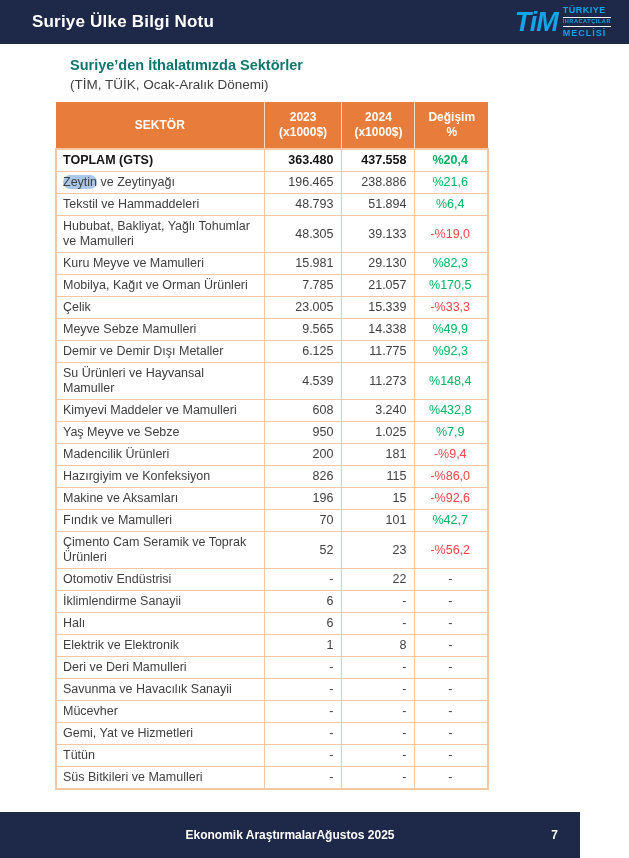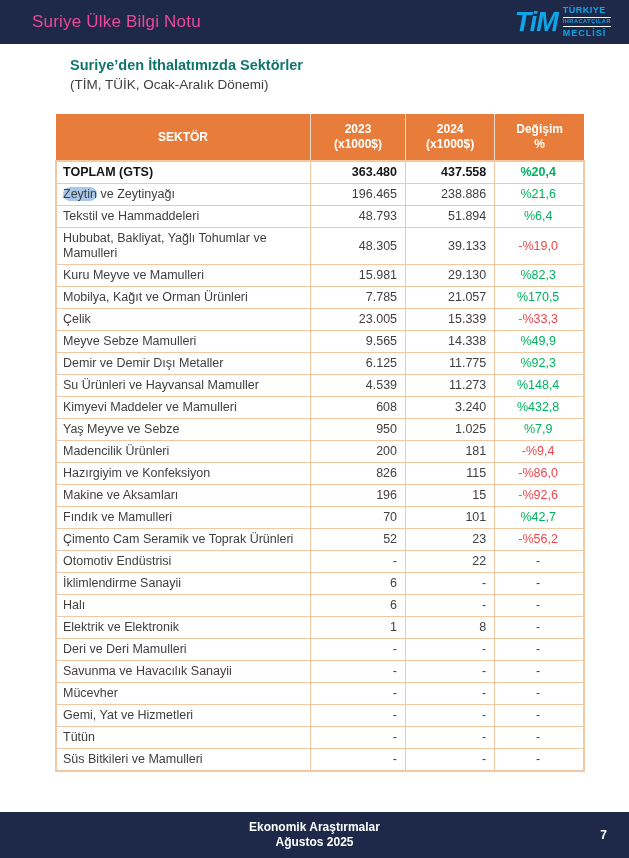--- a/index.html
+++ b/index.html
@@ -3,55 +3,55 @@
 <meta charset="utf-8">
 <style>
   html,body{margin:0;padding:0;background:#fff;}
   .page{position:relative;width:629px;height:858px;background:#ffffff;
         font-family:"Liberation Sans",sans-serif;overflow:hidden;}
 
   
   .top-band{position:absolute;top:0;left:0;width:629px;height:44px;background:#1E2949;
             display:flex;align-items:center;justify-content:space-between;box-sizing:border-box;
             padding:0 18px 0 32px;}
-  .band-title{color:#ec4899;font-weight:normal;font-size:17px;letter-spacing:.2px;}
+  .band-title{color:#ffffff;font-weight:bold;font-size:17px;letter-spacing:.2px;}
   .logo{display:flex;align-items:center;gap:5px;color:#0ea5e9;}
   .logo-abbr{font-size:27px;font-weight:800;letter-spacing:-1px;font-style:italic;line-height:1;}
   .logo-right{display:flex;flex-direction:column;line-height:1;}
   .logo-l1{font-size:9px;font-weight:bold;letter-spacing:.5px;padding-bottom:2px;}
   .logo-l2{font-size:5.5px;font-weight:bold;letter-spacing:.6px;border-top:1px solid #fff;
            border-bottom:1px solid #fff;padding:1.5px 0;}
   .logo-l3{font-size:9px;font-weight:bold;letter-spacing:1px;padding-top:2px;}
 
   
   .section{position:absolute;top:56px;left:70px;}
   .section-title{font-size:14.5px;font-weight:bold;color:#0f766e;line-height:19px;}
   .section-subtitle{font-size:13.5px;color:#3F3F3F;line-height:19px;}
 
   
-  .tbl-wrap{position:absolute;top:114px;left:55px;width:530px;}
+  .tbl-wrap{position:absolute;top:102px;left:55px;width:434px;}
   table{border-collapse:collapse;width:100%;table-layout:fixed;}
   thead th{background:#E87D3B;color:#fff;font-size:12px;font-weight:bold;text-align:center;
            vertical-align:middle;line-height:15px;padding:8px 2px;border-right:1px solid rgba(255,255,255,.75);}
   thead th:last-child{border-right:none;}
   thead th .h2{display:block;}
   tbody{border:2px solid #F3C7A2;}
   tbody td{font-size:12.5px;color:#3F3F3F;line-height:15px;padding:3px 6px;
            border-bottom:1px solid #F3C7A2;border-right:1px solid #F3C7A2;background:#fff;}
   tbody td:last-child{border-right:none;text-align:center;}
   td.sector{text-align:left;}
   td.num{text-align:right;padding-right:8px;font-variant-numeric:tabular-nums;}
   tr.total-row td{font-weight:bold;color:#141414;border-top:1.5px solid #4d4d4d;}
   td.chg.up{color:#00B25E;}
   td.chg.down{color:#EF4649;}
   .hl{background:#A9C7E8;border-radius:7px;}
 
   
-  .footer-band{position:absolute;left:0;bottom:0;width:629px;height:46px;background:#1E2949;
-               display:flex;flex-direction:column;align-items:center;justify-content:center;}
+  .footer-band{position:absolute;left:0;bottom:0;width:580px;height:46px;background:#1E2949;
+               display:flex;flex-direction:row;align-items:center;justify-content:center;}
   .footer-line{color:#fff;font-weight:bold;font-size:12px;line-height:15px;}
   .page-num{position:absolute;right:22px;top:50%;transform:translateY(-50%);
             color:#fff;font-weight:bold;font-size:12px;}
 </style>
 </head>
 <body>
 
 <div class="page">
 
   <div class="top-band">

